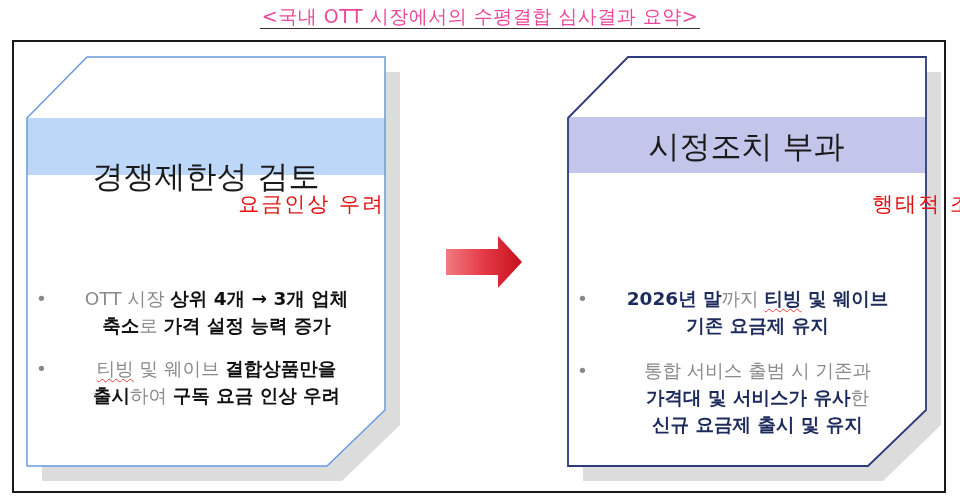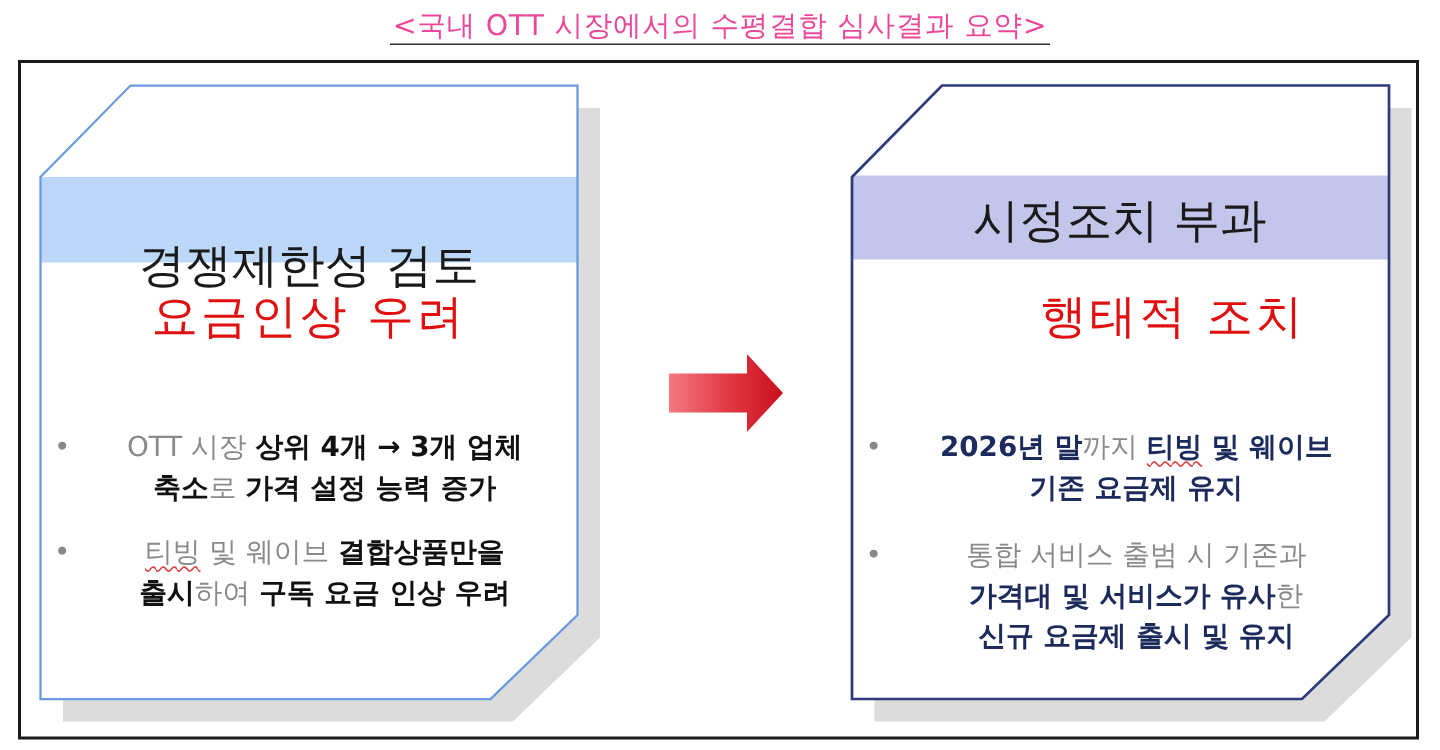--- a/index.html
+++ b/index.html
@@ -5,21 +5,21 @@
   html, body { margin:0; padding:0; background:#ffffff; }
   body { width:960px; height:500px; position:relative; overflow:hidden;
          font-family:"DejaVu Sans","Liberation Sans",sans-serif; }
   .title { position:absolute; left:0; top:4px; width:960px; text-align:center;
            font-size:19px; color:#ec4899; letter-spacing:0.5px; }
   .title span { border-bottom:1.5px solid #333; padding:0 2px 1px 2px; }
   .frame { position:absolute; left:12px; top:40px; width:934px; height:453px;
            border:2px solid #1a1a1a; box-sizing:border-box; }
   .card-svg { position:absolute; left:0; top:0; }
   .header-text { position:absolute; text-align:center; font-size:31px; color:#1a1a1a; }
-  .red-text { position:absolute; text-align:center; font-size:31px; color:#e01010; letter-spacing:2px; }
+  .red-text { position:absolute; text-align:right; font-size:21px; color:#e01010; letter-spacing:2px; }
   .bullets { position:absolute; font-size:18.5px; line-height:27px; font-weight:bold; }
   .bullet { position:relative; padding-left:16px; margin-bottom:16px;text-align:center; }
   .bullet::before { content:"•"; position:absolute; left:0; top:0; color:#888; font-weight:normal; }
   .g { color:#8a8a8a; font-weight:normal; }
   .k { color:#111; }
   .n { color:#1c2a5c; }
   .squig { text-decoration:underline wavy #e04040; text-decoration-thickness:1px; text-underline-offset:3px; }
 </style>
 </head>
 <body>

